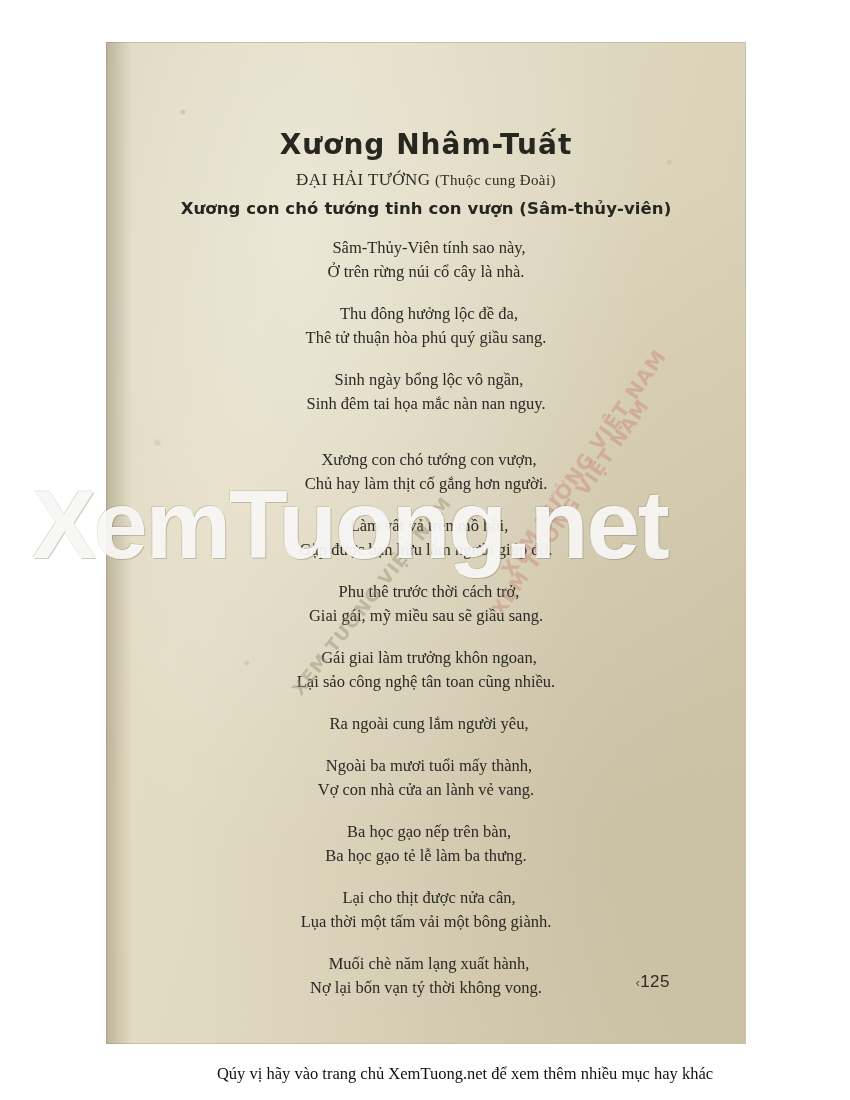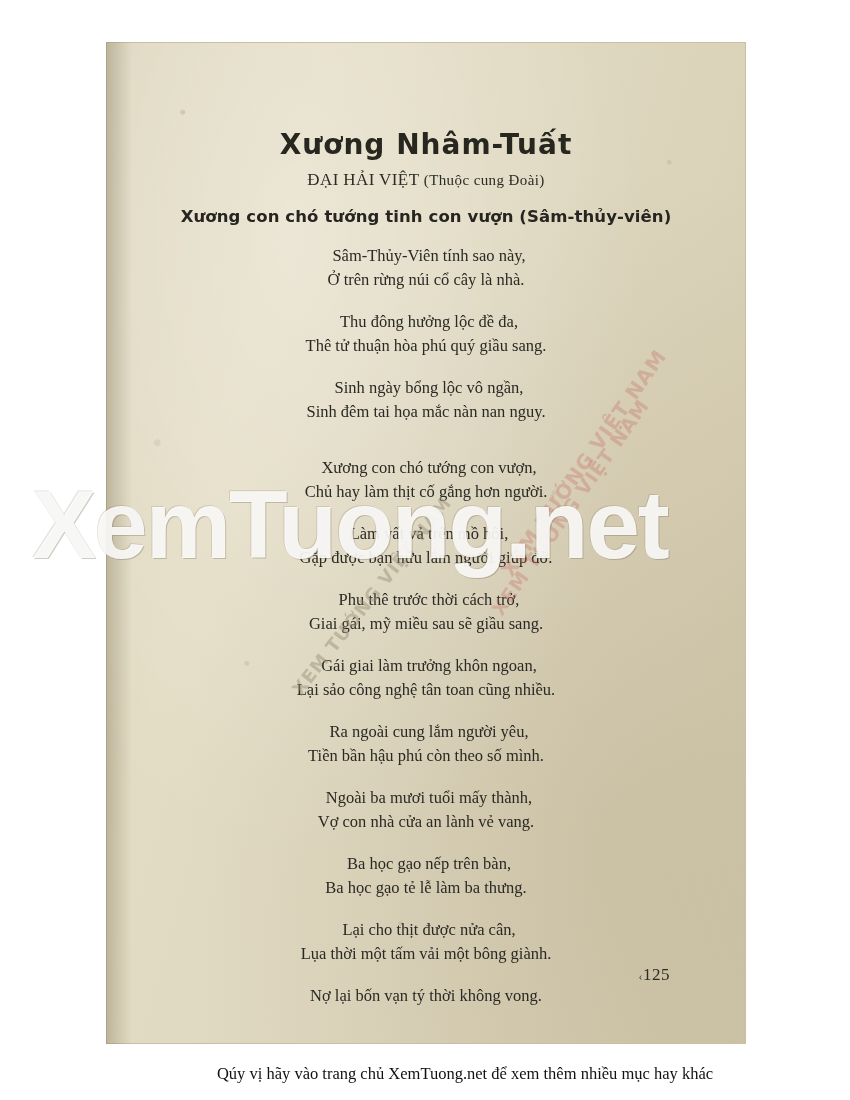--- a/index.html
+++ b/index.html
@@ -82,21 +82,21 @@
     margin-top: 9px;
     font-family: "Liberation Serif", serif;
     font-size: 17px;
     letter-spacing: 0.4px;
     color: #2c2b24;
   }
   .subtitle .paren {
     font-size: 15px;
   }
   .tagline {
-    margin-top: 17px;
+    margin-top: 9px;
     font-family: "DejaVu Sans", sans-serif;
     font-weight: bold;
     font-size: 16.5px;
     letter-spacing: 0.1px;
     color: #262520;
   }
 
   .stanza {
     margin-top: 18px;
   }
@@ -111,22 +111,22 @@
     white-space: nowrap;
   }
   .line.indent {
     
     padding-left: 6px;
   }
 
   .page-number {
     position: absolute;
     right: 76px;
-    bottom: 59px;
-    font-family: Liberation Serif, serif;
+    bottom: 52px;
+    font-family: Liberation Sans, sans-serif;
     font-size: 17px;
     color: #2d2b25;
     letter-spacing: 0.5px;
   }
   .page-number .tick {
     font-size: 12px;
     vertical-align: middle;
     color: #4a463c;
   }
 
@@ -203,21 +203,21 @@
 
 <div id="page-wrap">
 
   <div id="scan">
 
     <div id="text-col">
 
       <div class="title">Xương Nhâm-Tuất</div>
 
       <div class="subtitle">
-        <span>ĐẠI HẢI VIỆT</span>
+        <span>ĐẠI HẢI TƯỚNG</span>
         <span class="paren">(Thuộc cung Đoài)</span>
       </div>
 
       <div class="tagline">Xương con chó tướng tinh con vượn (Sâm-thủy-viên)</div>
 
       <div id="stanzas">
           <div class="stanza">
             <div class="line indent">Sâm-Thủy-Viên tính sao này,</div>
             <div class="line">Ở trên rừng núi cổ cây là nhà.</div>
           </div>
@@ -240,35 +240,35 @@
           <div class="stanza">
             <div class="line indent">Phu thê trước thời cách trở,</div>
             <div class="line">Giai gái, mỹ miều sau sẽ giầu sang.</div>
           </div>
           <div class="stanza">
             <div class="line indent">Gái giai làm trưởng khôn ngoan,</div>
             <div class="line">Lại sảo công nghệ tân toan cũng nhiều.</div>
           </div>
           <div class="stanza">
             <div class="line indent">Ra ngoài cung lắm người yêu,</div>
-            <div class="line">Tiền bần hậu phú còn theo số mình.</div>
           </div>
           <div class="stanza">
             <div class="line indent">Ngoài ba mươi tuổi mấy thành,</div>
             <div class="line">Vợ con nhà cửa an lành vẻ vang.</div>
           </div>
           <div class="stanza">
             <div class="line indent">Ba học gạo nếp trên bàn,</div>
             <div class="line">Ba học gạo tẻ lễ làm ba thưng.</div>
           </div>
           <div class="stanza">
             <div class="line indent">Lại cho thịt được nửa cân,</div>
             <div class="line">Lụa thời một tấm vải một bông giành.</div>
           </div>
           <div class="stanza">
+            <div class="line indent">Muối chè năm lạng xuất hành,</div>
             <div class="line">Nợ lại bốn vạn tý thời không vong.</div>
           </div>
         </div>
 
     </div>
 
     <div class="page-number">
       <span class="tick">‹</span><span>125</span>
     </div>
 

